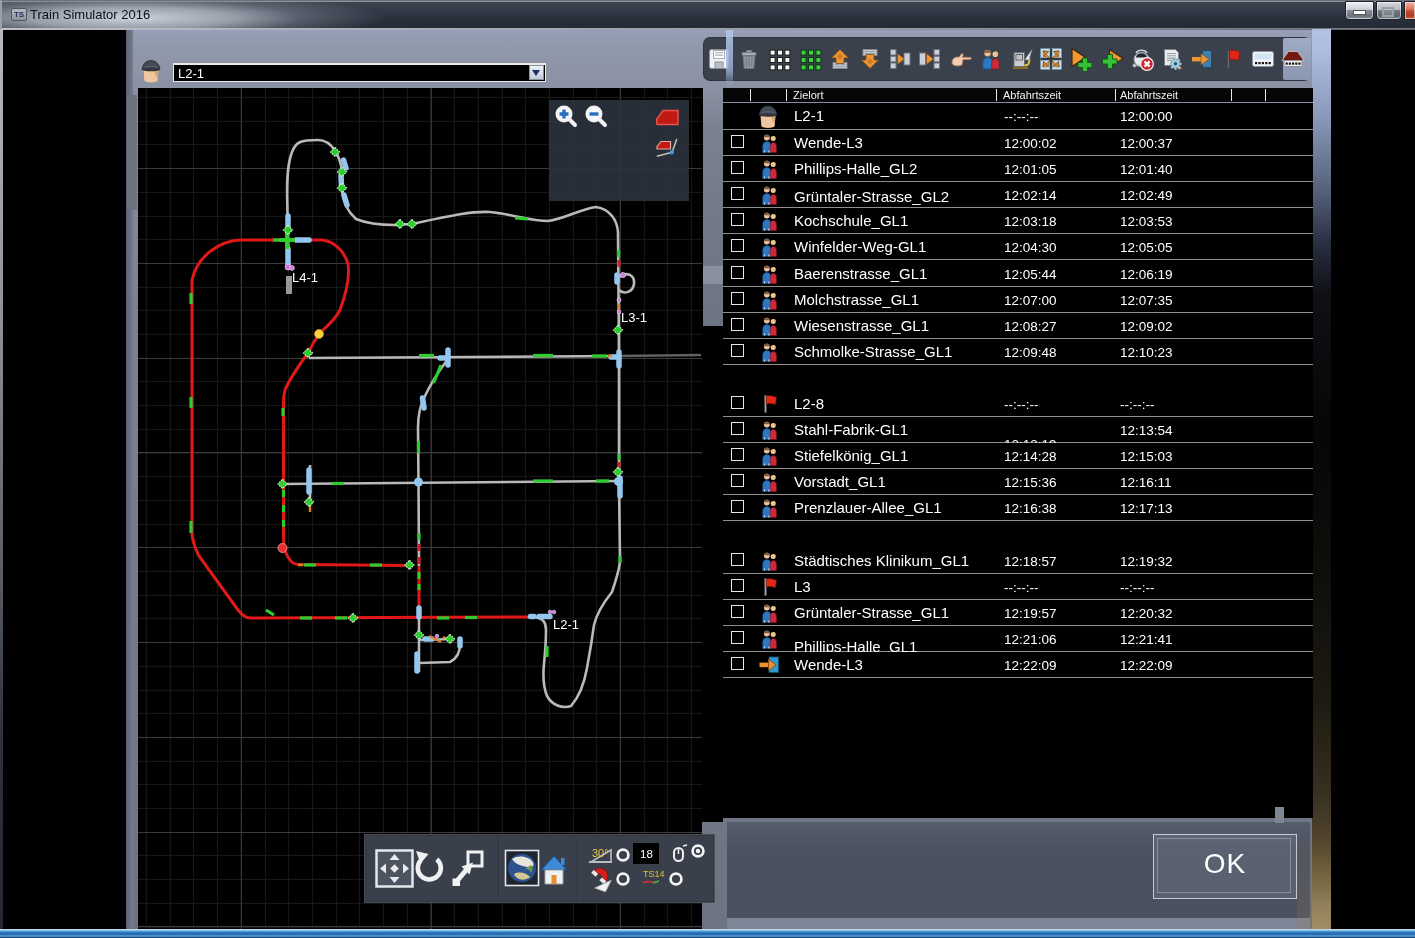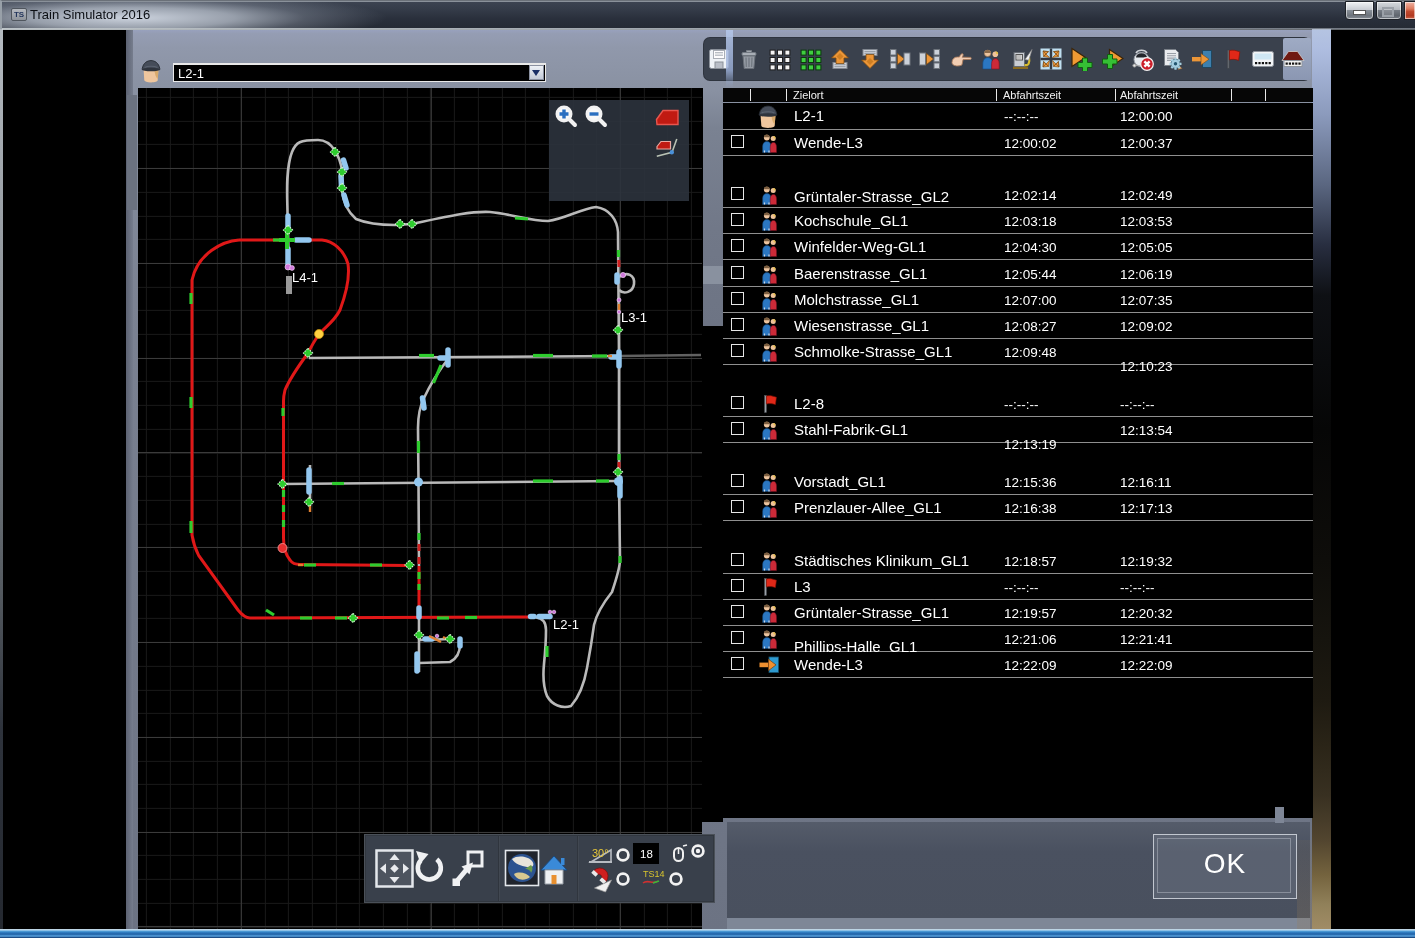--- a/index.html
+++ b/index.html
@@ -496,20 +496,35 @@
           <path d="M2.6,19.6 L2.6,13.6 C2.6,10.4 4.3,8.6 6.9,8.6 C9.5,8.6 11,10.4 11,13.6 L11,19.6 Z" fill="#2b77c2" stroke="#14406e" stroke-width="0.5"></path>
           <circle cx="13.2" cy="5.4" r="2.5" fill="#eec39b"></circle>
           <path d="M13.2,2.9 a2.5,2.5 0 0 1 2.5,2.3 l-1.7,0.2 z" fill="#e8c24a"></path>
           <path d="M10.2,19.6 L10.2,14 C10.2,11.2 11.5,9.4 13.4,9.4 C15.3,9.4 16.5,11.2 16.5,14 L16.5,19.6 Z" fill="#cc2a38" stroke="#701020" stroke-width="0.5"></path>
           <path d="M4.5,19.6 v-2 M9,19.6 v-2" stroke="#cfd8e2" stroke-width="1.2"></path>
         </svg>
         <span class="nm" style="top:4px">Wende-L3</span>
         <span class="t1" style="top:6px">12:00:02</span>
         <span class="t2" style="top:6px">12:00:37</span>
       </div>
+      <div class="trow" style="top:53.1px;height:26.1px">
+        <div class="cbx" style="top:5px"></div>
+        <svg class="ric" viewBox="0 0 18 20" style="left:37px;width:18px;height:20px">
+          <circle cx="6.8" cy="4.6" r="2.9" fill="#edc49e"></circle>
+          <path d="M6.8,1.6 a2.9,2.9 0 0 1 2.9,2.7 l-5.8,0 a2.9,2.9 0 0 1 2.9,-2.7 Z" fill="#7c5e40"></path>
+          <path d="M2.6,19.6 L2.6,13.6 C2.6,10.4 4.3,8.6 6.9,8.6 C9.5,8.6 11,10.4 11,13.6 L11,19.6 Z" fill="#2b77c2" stroke="#14406e" stroke-width="0.5"></path>
+          <circle cx="13.2" cy="5.4" r="2.5" fill="#eec39b"></circle>
+          <path d="M13.2,2.9 a2.5,2.5 0 0 1 2.5,2.3 l-1.7,0.2 z" fill="#e8c24a"></path>
+          <path d="M10.2,19.6 L10.2,14 C10.2,11.2 11.5,9.4 13.4,9.4 C15.3,9.4 16.5,11.2 16.5,14 L16.5,19.6 Z" fill="#cc2a38" stroke="#701020" stroke-width="0.5"></path>
+          <path d="M4.5,19.6 v-2 M9,19.6 v-2" stroke="#cfd8e2" stroke-width="1.2"></path>
+        </svg>
+        <span class="nm" style="top:4px">Phillips-Halle_GL2</span>
+        <span class="t1" style="top:6px">12:01:05</span>
+        <span class="t2" style="top:6px">12:01:40</span>
+      </div>
       <div class="trow" style="top:79.2px;height:26.1px">
         <div class="cbx" style="top:5px"></div>
         <svg class="ric" viewBox="0 0 18 20" style="left:37px;width:18px;height:20px">
           <circle cx="6.8" cy="4.6" r="2.9" fill="#edc49e"></circle>
           <path d="M6.8,1.6 a2.9,2.9 0 0 1 2.9,2.7 l-5.8,0 a2.9,2.9 0 0 1 2.9,-2.7 Z" fill="#7c5e40"></path>
           <path d="M2.6,19.6 L2.6,13.6 C2.6,10.4 4.3,8.6 6.9,8.6 C9.5,8.6 11,10.4 11,13.6 L11,19.6 Z" fill="#2b77c2" stroke="#14406e" stroke-width="0.5"></path>
           <circle cx="13.2" cy="5.4" r="2.5" fill="#eec39b"></circle>
           <path d="M13.2,2.9 a2.5,2.5 0 0 1 2.5,2.3 l-1.7,0.2 z" fill="#e8c24a"></path>
           <path d="M10.2,19.6 L10.2,14 C10.2,11.2 11.5,9.4 13.4,9.4 C15.3,9.4 16.5,11.2 16.5,14 L16.5,19.6 Z" fill="#cc2a38" stroke="#701020" stroke-width="0.5"></path>
           <path d="M4.5,19.6 v-2 M9,19.6 v-2" stroke="#cfd8e2" stroke-width="1.2"></path>
@@ -599,21 +614,21 @@
           <circle cx="6.8" cy="4.6" r="2.9" fill="#edc49e"></circle>
           <path d="M6.8,1.6 a2.9,2.9 0 0 1 2.9,2.7 l-5.8,0 a2.9,2.9 0 0 1 2.9,-2.7 Z" fill="#7c5e40"></path>
           <path d="M2.6,19.6 L2.6,13.6 C2.6,10.4 4.3,8.6 6.9,8.6 C9.5,8.6 11,10.4 11,13.6 L11,19.6 Z" fill="#2b77c2" stroke="#14406e" stroke-width="0.5"></path>
           <circle cx="13.2" cy="5.4" r="2.5" fill="#eec39b"></circle>
           <path d="M13.2,2.9 a2.5,2.5 0 0 1 2.5,2.3 l-1.7,0.2 z" fill="#e8c24a"></path>
           <path d="M10.2,19.6 L10.2,14 C10.2,11.2 11.5,9.4 13.4,9.4 C15.3,9.4 16.5,11.2 16.5,14 L16.5,19.6 Z" fill="#cc2a38" stroke="#701020" stroke-width="0.5"></path>
           <path d="M4.5,19.6 v-2 M9,19.6 v-2" stroke="#cfd8e2" stroke-width="1.2"></path>
         </svg>
         <span class="nm" style="top:4px">Schmolke-Strasse_GL1</span>
         <span class="t1" style="top:6px">12:09:48</span>
-        <span class="t2" style="top:20px">12:10:23</span>
+        <span class="t2" style="top:6px">12:10:23</span>
       </div>
       <div class="trow" style="top:288.0px;height:26.1px">
         <div class="cbx" style="top:5px"></div>
         <svg class="ric" viewBox="0 0 18 20" style="left:37px;width:18px;height:20px">
           <rect x="4.6" y="1.5" width="1.8" height="17" fill="#9aa0a8" stroke="#55595f" stroke-width="0.5"></rect>
           <path d="M6.4,2 C10,1.2 12,1.8 16.4,3.2 L15.4,10.6 C11.6,9.4 10,9.3 6.4,10 Z" fill="#e02818" stroke="#8a1004" stroke-width="0.6"></path>
         </svg>
         <span class="nm" style="top:4px">L2-8</span>
         <span class="t1" style="top:6px">--:--:--</span>
         <span class="t2" style="top:6px">--:--:--</span>
@@ -625,20 +640,35 @@
           <path d="M6.8,1.6 a2.9,2.9 0 0 1 2.9,2.7 l-5.8,0 a2.9,2.9 0 0 1 2.9,-2.7 Z" fill="#7c5e40"></path>
           <path d="M2.6,19.6 L2.6,13.6 C2.6,10.4 4.3,8.6 6.9,8.6 C9.5,8.6 11,10.4 11,13.6 L11,19.6 Z" fill="#2b77c2" stroke="#14406e" stroke-width="0.5"></path>
           <circle cx="13.2" cy="5.4" r="2.5" fill="#eec39b"></circle>
           <path d="M13.2,2.9 a2.5,2.5 0 0 1 2.5,2.3 l-1.7,0.2 z" fill="#e8c24a"></path>
           <path d="M10.2,19.6 L10.2,14 C10.2,11.2 11.5,9.4 13.4,9.4 C15.3,9.4 16.5,11.2 16.5,14 L16.5,19.6 Z" fill="#cc2a38" stroke="#701020" stroke-width="0.5"></path>
           <path d="M4.5,19.6 v-2 M9,19.6 v-2" stroke="#cfd8e2" stroke-width="1.2"></path>
         </svg>
         <span class="nm" style="top:4px">Stahl-Fabrik-GL1</span>
         <span class="t1" style="top:20px">12:13:19</span>
         <span class="t2" style="top:6px">12:13:54</span>
+      </div>
+      <div class="trow" style="top:340.2px;height:26.1px">
+        <div class="cbx" style="top:5px"></div>
+        <svg class="ric" viewBox="0 0 18 20" style="left:37px;width:18px;height:20px">
+          <circle cx="6.8" cy="4.6" r="2.9" fill="#edc49e"></circle>
+          <path d="M6.8,1.6 a2.9,2.9 0 0 1 2.9,2.7 l-5.8,0 a2.9,2.9 0 0 1 2.9,-2.7 Z" fill="#7c5e40"></path>
+          <path d="M2.6,19.6 L2.6,13.6 C2.6,10.4 4.3,8.6 6.9,8.6 C9.5,8.6 11,10.4 11,13.6 L11,19.6 Z" fill="#2b77c2" stroke="#14406e" stroke-width="0.5"></path>
+          <circle cx="13.2" cy="5.4" r="2.5" fill="#eec39b"></circle>
+          <path d="M13.2,2.9 a2.5,2.5 0 0 1 2.5,2.3 l-1.7,0.2 z" fill="#e8c24a"></path>
+          <path d="M10.2,19.6 L10.2,14 C10.2,11.2 11.5,9.4 13.4,9.4 C15.3,9.4 16.5,11.2 16.5,14 L16.5,19.6 Z" fill="#cc2a38" stroke="#701020" stroke-width="0.5"></path>
+          <path d="M4.5,19.6 v-2 M9,19.6 v-2" stroke="#cfd8e2" stroke-width="1.2"></path>
+        </svg>
+        <span class="nm" style="top:4px">Stiefelkönig_GL1</span>
+        <span class="t1" style="top:6px">12:14:28</span>
+        <span class="t2" style="top:6px">12:15:03</span>
       </div>
       <div class="trow" style="top:366.3px;height:26.1px">
         <div class="cbx" style="top:5px"></div>
         <svg class="ric" viewBox="0 0 18 20" style="left:37px;width:18px;height:20px">
           <circle cx="6.8" cy="4.6" r="2.9" fill="#edc49e"></circle>
           <path d="M6.8,1.6 a2.9,2.9 0 0 1 2.9,2.7 l-5.8,0 a2.9,2.9 0 0 1 2.9,-2.7 Z" fill="#7c5e40"></path>
           <path d="M2.6,19.6 L2.6,13.6 C2.6,10.4 4.3,8.6 6.9,8.6 C9.5,8.6 11,10.4 11,13.6 L11,19.6 Z" fill="#2b77c2" stroke="#14406e" stroke-width="0.5"></path>
           <circle cx="13.2" cy="5.4" r="2.5" fill="#eec39b"></circle>
           <path d="M13.2,2.9 a2.5,2.5 0 0 1 2.5,2.3 l-1.7,0.2 z" fill="#e8c24a"></path>
           <path d="M10.2,19.6 L10.2,14 C10.2,11.2 11.5,9.4 13.4,9.4 C15.3,9.4 16.5,11.2 16.5,14 L16.5,19.6 Z" fill="#cc2a38" stroke="#701020" stroke-width="0.5"></path>

